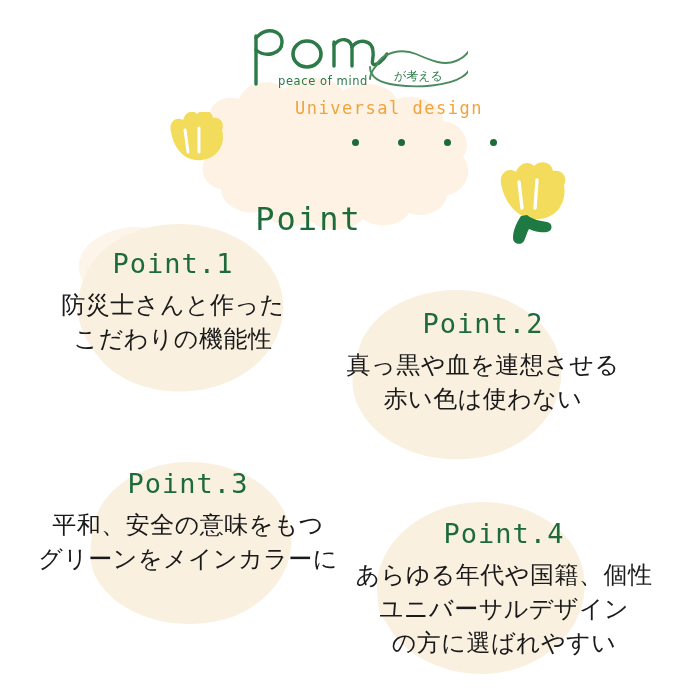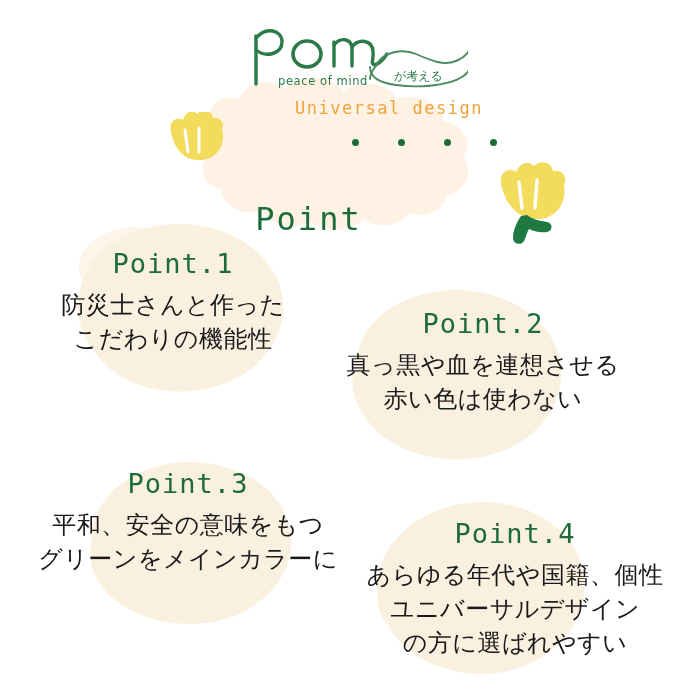--- a/index.html
+++ b/index.html
@@ -110,21 +110,21 @@
     font-size: 24px;
     line-height: 1.42;
     letter-spacing: 0.5px;
     white-space: nowrap;
   }
   .point-body div { white-space: nowrap; }
 
   #point-1 { left: 28px;  top: 248px; width: 290px; text-align: center; }
   #point-2 { left: 318px; top: 308px; width: 330px; }
   #point-3 { left: 18px;  top: 468px; width: 340px; }
-  #point-4 { left: 345px; top: 518px; width: 340px; text-align: center; }
+  #point-4 { left: 334px; top: 518px; width: 340px; text-align: center; }
 </style>
 </head>
 <body>
 
 <div id="stage">
 
   <svg id="blob-layer" viewBox="0 0 700 700" xmlns="http://www.w3.org/2000/svg">
 
     <path fill="#fdf2e4" d="M215 123
          c -14 -14 6 -30 24 -24

